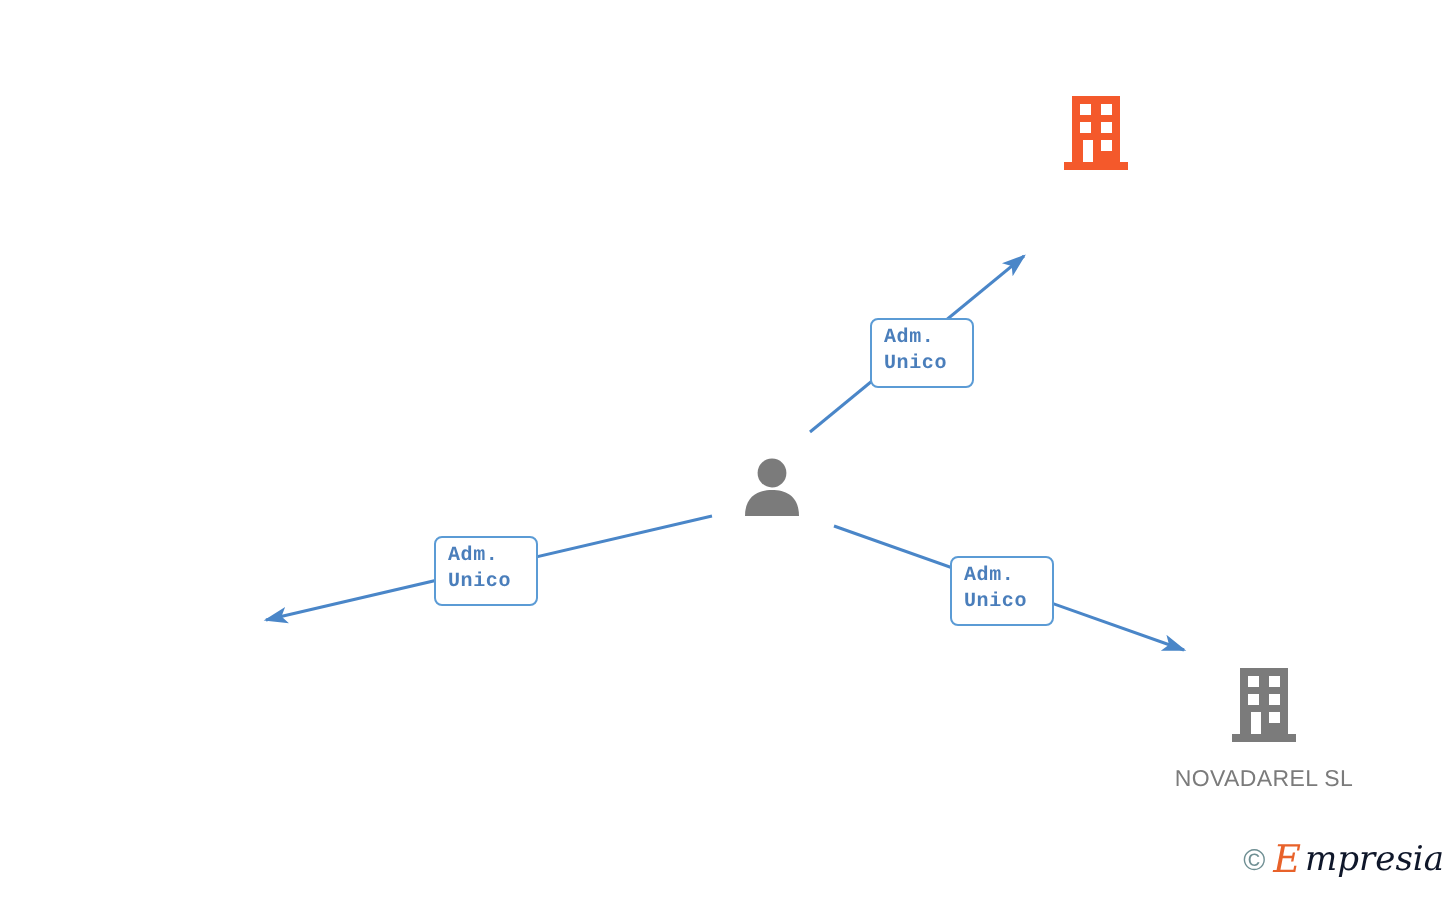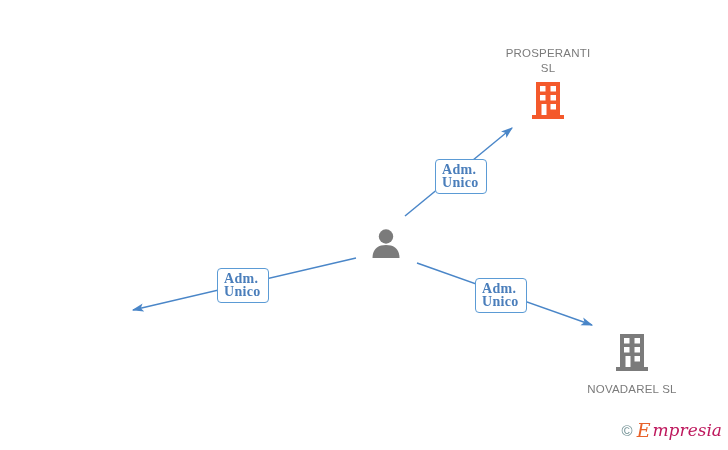--- a/index.html
+++ b/index.html
@@ -70,22 +70,22 @@
   }
   #node-novadarel .node-label { margin-top: 4px; }
 
   
   .edge-label {
     position: absolute;
     background: #ffffff;
     border: 1.4px solid #5b9bd5;
     border-radius: 4px;
     color: #4a7ebb;
-    font-family: Liberation Serif, serif;
-    font-size: 14px;
+    font-family: Liberation Mono, monospace;
+    font-size: 10px;
     font-weight: bold;
     line-height: 13px;
     letter-spacing: 0.3px;
     padding: 3px 6px 4px 6px;
     text-align: left;
     white-space: pre-line;
     box-sizing: border-box;
   }
   #edge-label-prosperanti { left: 435px; top: 159px; width: 52px; }
   #edge-label-ganaderia   { left: 217px; top: 268px; width: 52px; }
@@ -111,21 +111,21 @@
     font-style: italic;
     font-size: 19px;
     color: #e8622a;
     line-height: 1;
     margin-right: -2px;
   }
   #watermark .wm-rest {
     font-family: "DejaVu Serif", serif;
     font-style: italic;
     font-size: 17px;
-    color: #be185d;
+    color: #0f172a;
     line-height: 1;
   }
 </style>
 </head>
 <body>
 
 <div id="canvas">
 
   <svg id="edges" viewBox="0 0 728 450" xmlns="http://www.w3.org/2000/svg">
     <defs>
@@ -135,22 +135,20 @@
     </defs>
 
     <line x1="405" y1="216" x2="512" y2="128" stroke="#4a86c8" stroke-width="1.5" marker-end="url(#arrowhead)"></line>
 
     <line x1="356" y1="258" x2="133" y2="310" stroke="#4a86c8" stroke-width="1.5" marker-end="url(#arrowhead)"></line>
 
     <line x1="417" y1="263" x2="592" y2="325" stroke="#4a86c8" stroke-width="1.5" marker-end="url(#arrowhead)"></line>
   </svg>
 
   <div class="node" id="node-prosperanti">
-    <div class="node-label">PROSPERANTI
-SL</div>
     <span class="icon-wrap">
       <svg width="36" height="42" viewBox="0 0 36 42" xmlns="http://www.w3.org/2000/svg">
         <rect x="6" y="2" width="24" height="33" fill="#f4592b"></rect>
         <rect x="2" y="35" width="32" height="4" fill="#f4592b"></rect>
         <rect x="10" y="6" width="5.5" height="5.5" fill="#ffffff"></rect>
         <rect x="20.5" y="6" width="5.5" height="5.5" fill="#ffffff"></rect>
         <rect x="10" y="15" width="5.5" height="5.5" fill="#ffffff"></rect>
         <rect x="20.5" y="15" width="5.5" height="5.5" fill="#ffffff"></rect>
         <rect x="20.5" y="24" width="5.5" height="5.5" fill="#ffffff"></rect>
         <rect x="11.5" y="24" width="5" height="11" fill="#ffffff"></rect>

